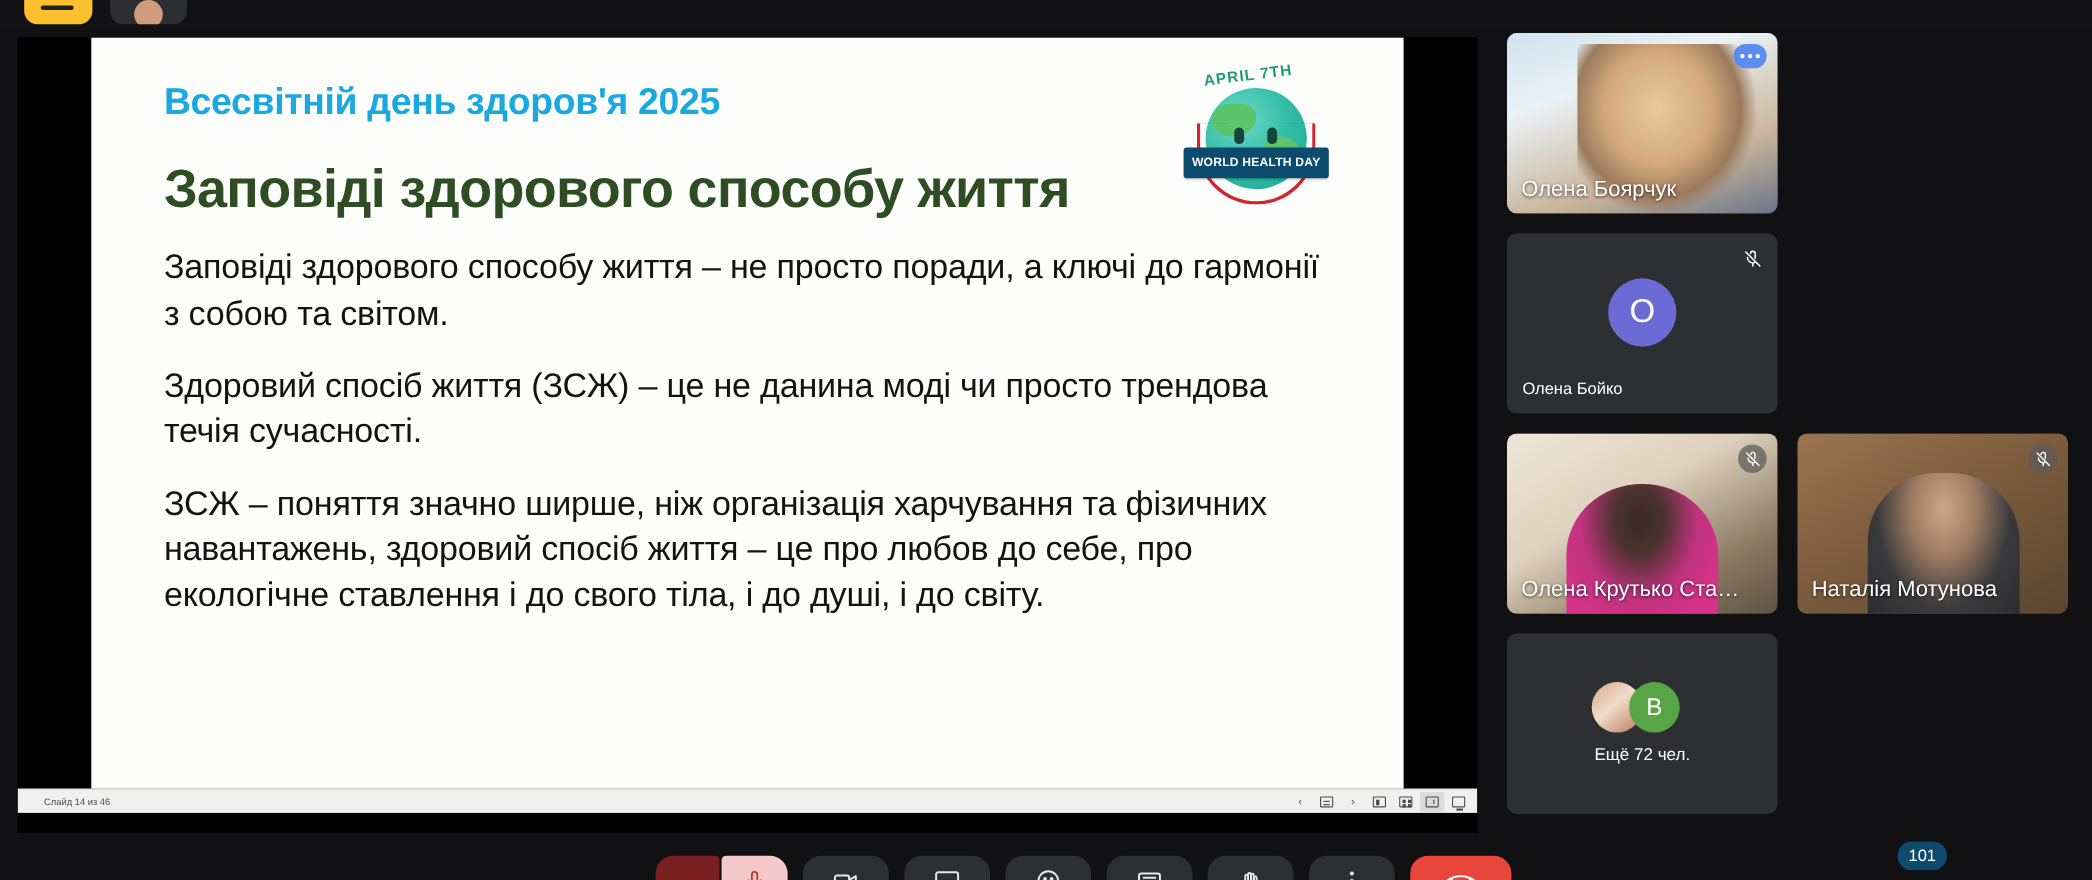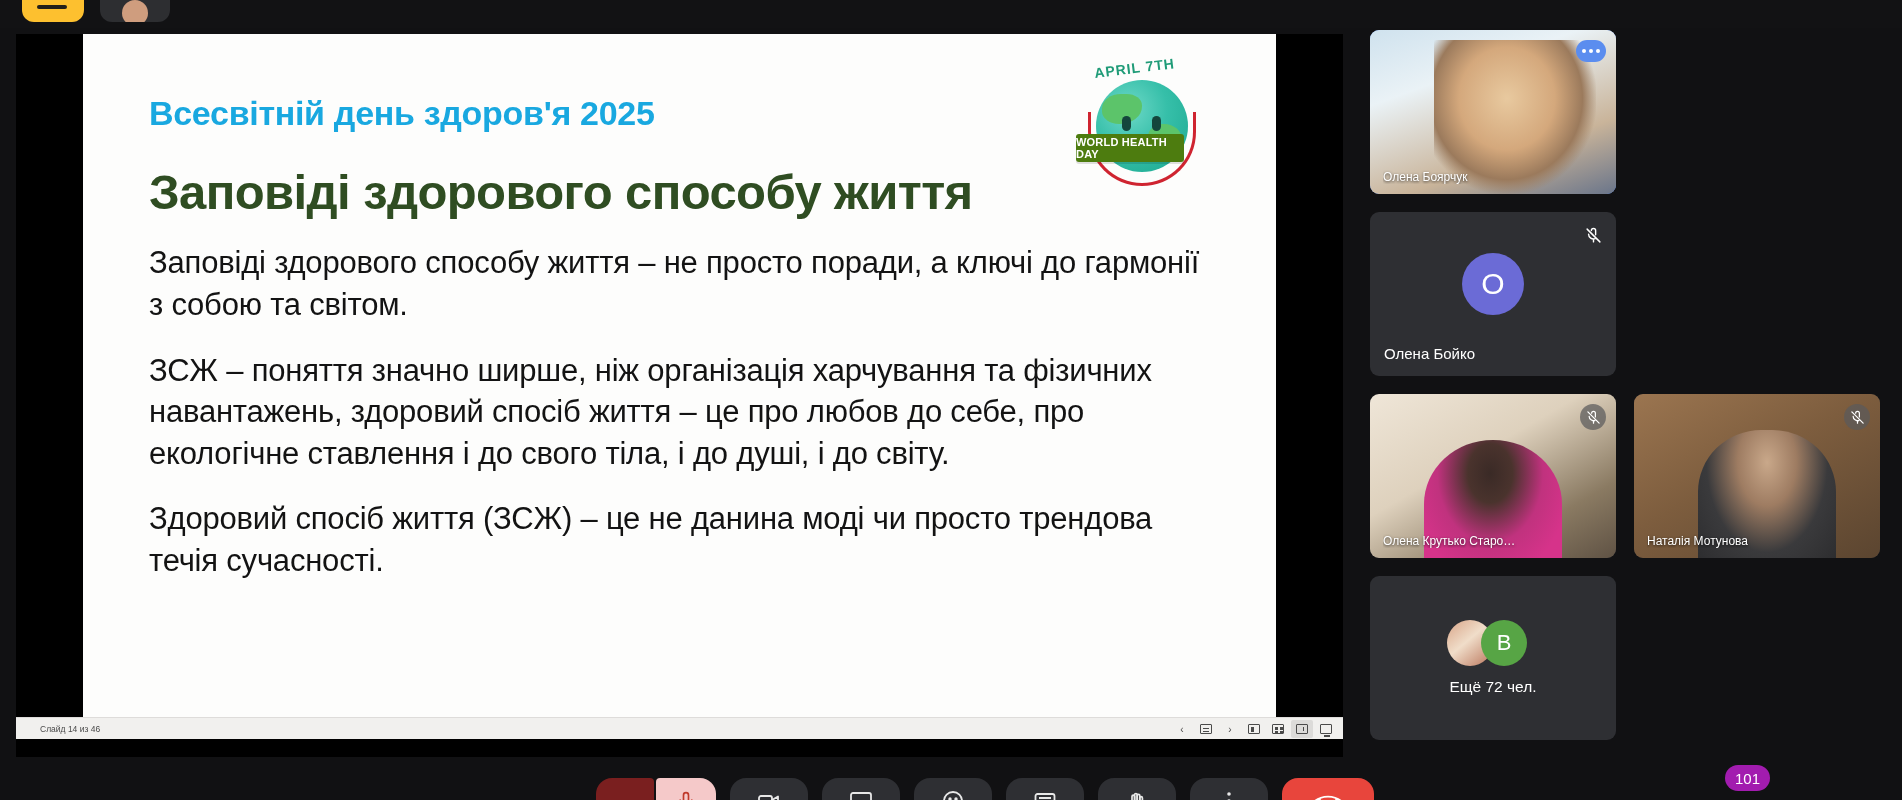--- a/index.html
+++ b/index.html
@@ -59,21 +59,21 @@
     font-size: 10px; color: #3b3b3b; line-height: 1;
   }
   .ppt-body { position: relative; width: 100%; height: 683px; background: #000; }
   .slide {
     position: absolute; left: 67px; top: 0; width: 1193px; height: 683px;
     background: #fdfdfc;
   }
   .slide-inner { position: relative; width: 100%; height: 100%; padding: 40px 56px 0 66px; }
   .slide-kicker {
     font-size: 34px; font-weight: 700; color: #19a8e0;
-    letter-spacing: -0.3px; margin-top: 20px;
+    letter-spacing: -0.3px; 
   }
   .slide-heading {
     font-size: 49px; font-weight: 700; color: #2f4d22;
     letter-spacing: -0.6px; margin-top: 34px; line-height: 1.05;
   }
   .slide-para {
     font-size: 31px; color: #131313; line-height: 1.34;
     margin-top: 24px; max-width: 1060px; letter-spacing: -0.2px;
   }
 
@@ -95,22 +95,22 @@
   .whd-globe::after {
     content: ""; position: absolute; left: 52px; top: 44px; width: 34px; height: 30px;
     background: #5cc46a; border-radius: 45% 55% 40% 60%;
   }
   .whd-eye { position: absolute; width: 9px; height: 15px; background: #14463c; border-radius: 5px; z-index: 3; }
   .whd-smile {
     position: absolute; left: 51px; top: 78px; width: 30px; height: 15px; z-index: 3;
     border: 0 solid #14463c; border-bottom-width: 4px; border-radius: 0 0 30px 30px;
   }
   .whd-ribbon {
-    position: absolute; left: 12px; top: 76px; width: 108px; height: 28px;
-    background: #4d7c0f; border-radius: 3px; z-index: 4;
+    position: absolute; left: 12px; top: 76px; width: 132px; height: 28px;
+    background: #0c4a6e; border-radius: 3px; z-index: 4;
     display: flex; align-items: center; justify-content: center;
     font-size: 11px; font-weight: 700; color: #fff; letter-spacing: .2px;
     box-shadow: 0 2px 0 rgba(0,0,0,.12);
   }
   .whd-stethoscope {
     position: absolute; left: 24px; top: 54px; width: 108px; height: 74px;
     border: 3px solid #cf2430; border-top: none; border-radius: 0 0 60px 60px; z-index: 2;
   }
 
   .ppt-statusbar {
@@ -139,21 +139,21 @@
   .rail { position: absolute; left: 1370px; top: 30px; width: 520px; }
   .tile-row { display: flex; gap: 18px; margin-bottom: 18px; }
   .tile {
     position: relative; width: 246px; height: 164px; border-radius: 9px;
     background: #2e2f33; overflow: hidden; flex: 0 0 auto;
   }
   .tile.speaking { box-shadow: inset 0 0 0 3px #5b8def; }
   .tile .video { position: absolute; inset: 0; }
   .tile-name {
     position: absolute; left: 13px; bottom: 10px; right: 34px;
-    font-size: 12px; color: #fff; white-space: nowrap; overflow: hidden;
+    font-size: 20px; color: #fff; white-space: nowrap; overflow: hidden;
     text-overflow: ellipsis; text-shadow: 0 1px 3px rgba(0,0,0,.75);
   }
   .mic-off {
     position: absolute; right: 10px; top: 10px; width: 26px; height: 26px;
     border-radius: 50%; background: rgba(90,90,92,.72);
     display: flex; align-items: center; justify-content: center;
   }
   .mic-off.bare { background: transparent; }
   .more-dots {
     position: absolute; right: 10px; top: 10px; width: 30px; height: 22px;
@@ -223,21 +223,21 @@
   }
   .v-butenko::after {
     content:""; position:absolute; left:26%; top:18%; width:52%; height:84%;
     background: radial-gradient(ellipse at 50% 26%, #2a2f3c 0%, #2f3547 26%, #7fa3b5 60%, #86aabb 100%);
     border-radius: 46% 46% 0 0;
   }
 
   
   .count-badge {
     position: absolute; left: 1725px; top: 765px;
-    min-width: 42px; height: 26px; border-radius: 13px; background: #a21caf;
+    min-width: 42px; height: 26px; border-radius: 13px; background: #0c4a6e;
     display: flex; align-items: center; justify-content: center;
     font-size: 15px; color: #fff; padding: 12px 10px;
   }
   .toolbar {
     position: absolute; left: 596px; top: 778px;
     display: flex; align-items: center; gap: 14px;
   }
   .tb-btn {
     width: 78px; height: 46px; border-radius: 16px; background: #2e2f33;
     display: flex; align-items: center; justify-content: center;
@@ -263,22 +263,22 @@
   </div>
 
   <div class="ppt-window">
 
     <div class="ppt-body">
       <div class="slide">
         <div class="slide-inner">
           <div class="slide-kicker">Всесвітній день здоров'я 2025</div>
           <div class="slide-heading">Заповіді здорового способу життя</div>
           <div class="slide-para">Заповіді здорового способу життя – не просто поради, а ключі до гармонії з собою та світом.</div>
+          <div class="slide-para">Здоровий спосіб життя (ЗСЖ) – це не данина моді чи просто трендова течія сучасності.</div>
           <div class="slide-para">ЗСЖ – поняття значно ширше, ніж організація харчування та фізичних навантажень, здоровий спосіб життя – це про любов до себе, про екологічне ставлення і до свого тіла, і до душі, і до світу.</div>
-          <div class="slide-para">Здоровий спосіб життя (ЗСЖ) – це не данина моді чи просто трендова течія сучасності.</div>
 
           <div class="whd-badge">
             <div class="whd-arc">APRIL 7TH</div>
             <div class="whd-stethoscope"></div>
             <div class="whd-globe">
               <span class="whd-eye" style="left:26px;top:36px;"></span>
               <span class="whd-eye" style="left:56px;top:36px;"></span>
             </div>
             <div class="whd-smile"></div>
             <div class="whd-ribbon">WORLD HEALTH DAY</div>

